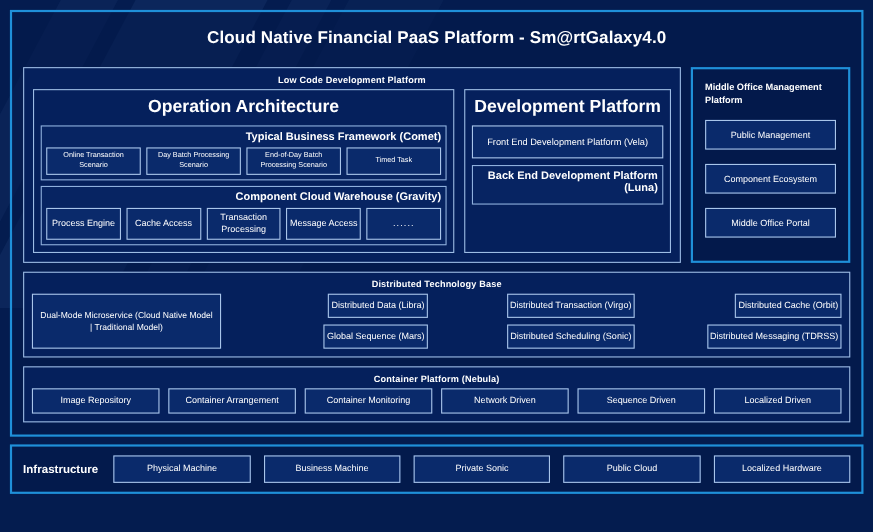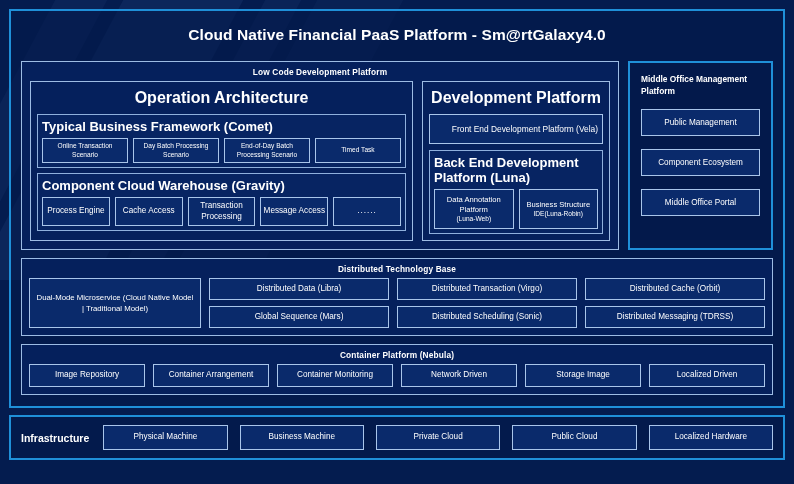--- a/index.html
+++ b/index.html
@@ -136,42 +136,42 @@
     padding: 0 6px 6px 6px;
     flex: 1 1 auto;
   }
 
   .group {
     border: 1px solid #8fb0dd;
     background: #072462;
     padding: 0 4px 4px 4px;
   }
   .group-title {
-    text-align: left;
-    font-size: 13px;
+    text-align: right;
+    font-size: 10px;
     font-weight: bold;
     padding: 4px 0 4px 0;
   }
   .group-row {
     display: flex;
     gap: 5px;
   }
   .group-row > .box { flex: 1 1 0; min-height: 26px; }
 
   
   .comet-row > .box { min-height: 25px; font-size: 6.6px; }
   .gravity-row > .box { min-height: 27px; font-size: 8.2px; }
   .dots { letter-spacing: 1px; font-size: 7px; }
 
   
   .dev-stack { gap: 6px; }
   .vela-box {
     border: 1px solid #a9c5ea;
     background: #0a2a6b;
-    text-align: right;
+    text-align: center;
     font-size: 8.4px;
     padding: 9px 4px;
   }
   .luna-group { border: 1px solid #8fb0dd; background: #072462; padding: 0 4px 4px 4px; }
   .luna-row { display: flex; gap: 5px; }
   .luna-row > .box { flex: 1 1 0; min-height: 40px; flex-direction: column; }
   .luna-row .sm { font-size: 6.6px; }
 
   
   .middle-office {
@@ -204,20 +204,21 @@
     flex-direction: column;
     font-size: 7.8px;
     line-height: 1.45;
     padding: 4px 6px;
   }
   .dtb-col {
     flex: 1 1 0;
     display: flex;
     flex-direction: column;
     gap: 6px;
+    align-items: flex-end;
   }
   .dtb-col .box { min-height: 22px; font-size: 8.2px; }
 
   
   .cp-row {
     display: flex;
     gap: 8px;
     padding: 0 7px 7px 7px;
   }
   .cp-row .box { flex: 1 1 0; min-height: 23px; font-size: 8.2px; }
@@ -297,30 +298,20 @@
 
           <div class="panel dev-plat">
             <div class="sub-title">Development Platform</div>
 
             <div class="inner-stack dev-stack">
 
               <div class="vela-box">Front End Development Platform (Vela)</div>
 
               <div class="luna-group">
                 <div class="group-title">Back End Development Platform (Luna)</div>
-                <div class="luna-row">
-                  <div class="box">
-                    <span>Data Annotation Platform</span>
-                    <span class="sm">(Luna-Web)</span>
-                  </div>
-                  <div class="box">
-                    <span>Business Structure</span>
-                    <span class="sm">IDE(Luna-Robin)</span>
-                  </div>
-                </div>
               </div>
 
             </div>
           </div>
 
         </div>
       </div>
 
       <div class="middle-office">
         <div class="mo-title">Middle Office Management Platform</div>
@@ -354,31 +345,31 @@
       </div>
     </div>
 
     <div class="panel">
       <div class="panel-title">Container Platform (Nebula)</div>
       <div class="cp-row">
         <div class="box">Image Repository</div>
         <div class="box">Container Arrangement</div>
         <div class="box">Container Monitoring</div>
         <div class="box">Network Driven</div>
-        <div class="box">Storage Image</div>
+        <div class="box">Sequence Driven</div>
         <div class="box">Localized Driven</div>
       </div>
     </div>
 
   </div>
 
   <div class="frame infra-frame">
     <div class="infra-label">Infrastructure</div>
     <div class="infra-boxes">
       <div class="box">Physical Machine</div>
       <div class="box">Business Machine</div>
-      <div class="box">Private Cloud</div>
+      <div class="box">Private Sonic</div>
       <div class="box">Public Cloud</div>
       <div class="box">Localized Hardware</div>
     </div>
   </div>
 
 </div>
 
 </body></html>

